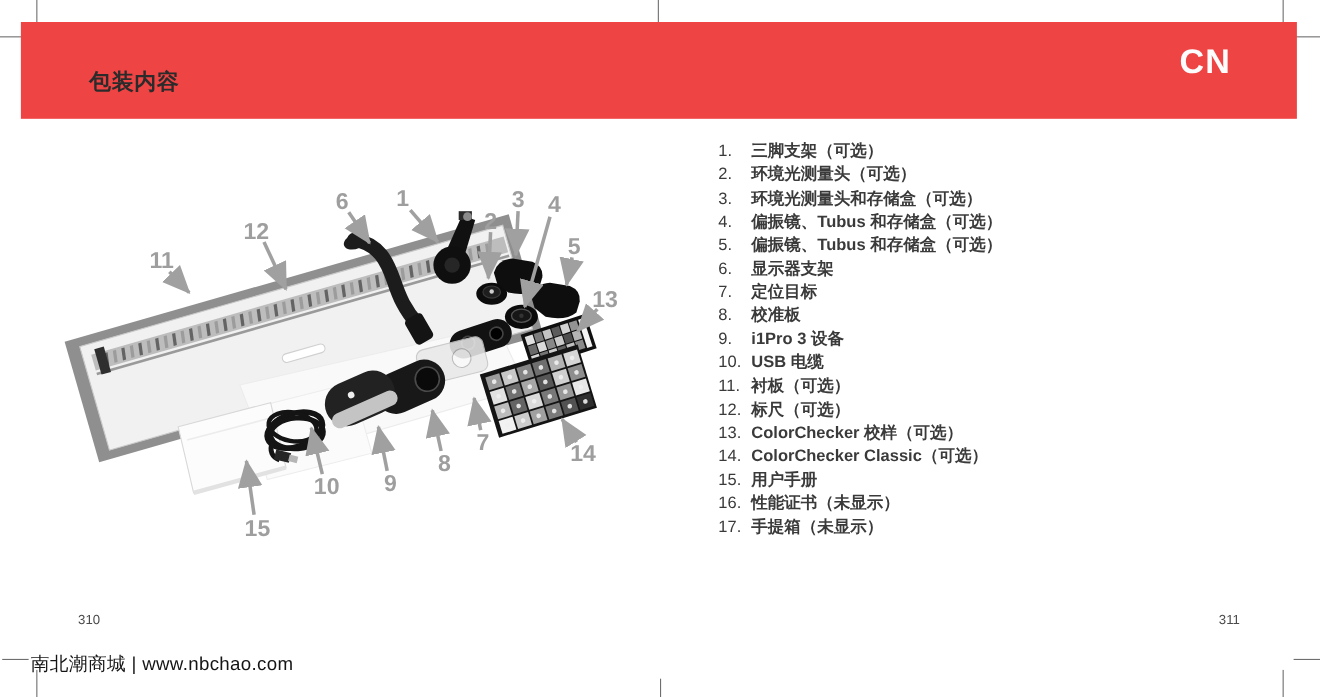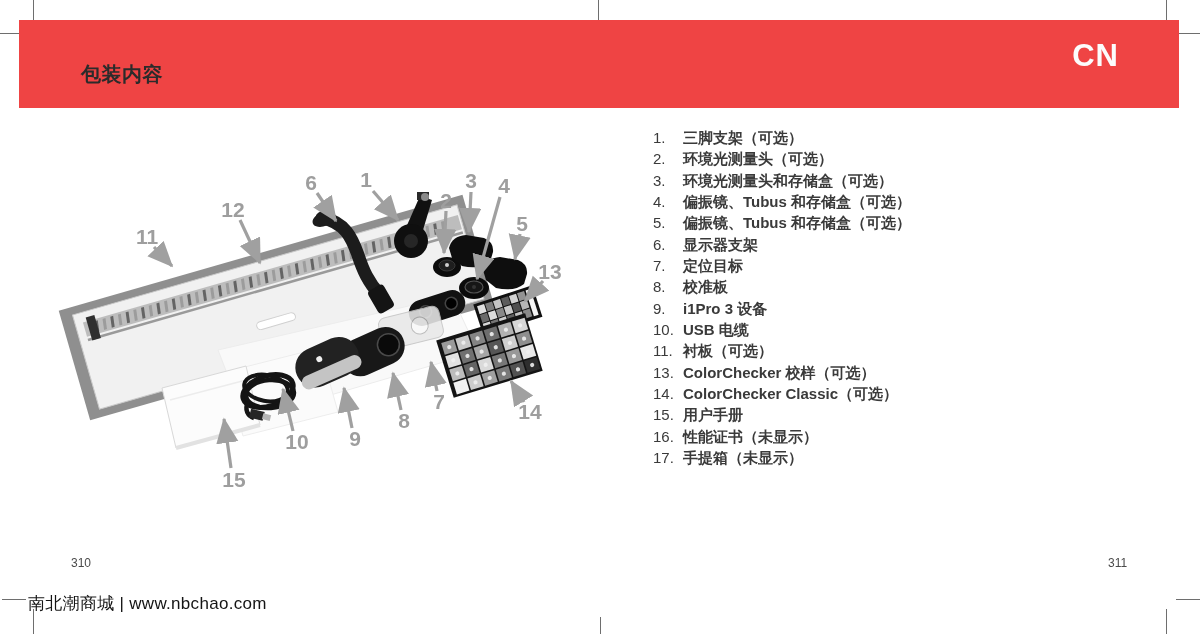--- a/index.html
+++ b/index.html
@@ -347,20 +347,24 @@
       </div>
       <div class="row">
         <span class="num">10.</span>
         <span class="txt">USB 电缆</span>
       </div>
       <div class="row">
         <span class="num">11.</span>
         <span class="txt">衬板（可选）</span>
       </div>
       <div class="row">
+        <span class="num">12.</span>
+        <span class="txt">标尺（可选）</span>
+      </div>
+      <div class="row">
         <span class="num">13.</span>
         <span class="txt">ColorChecker 校样（可选）</span>
       </div>
       <div class="row">
         <span class="num">14.</span>
         <span class="txt">ColorChecker Classic（可选）</span>
       </div>
       <div class="row">
         <span class="num">15.</span>
         <span class="txt">用户手册</span>

